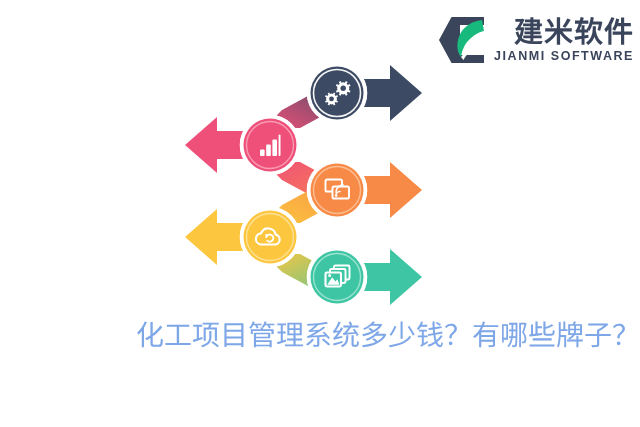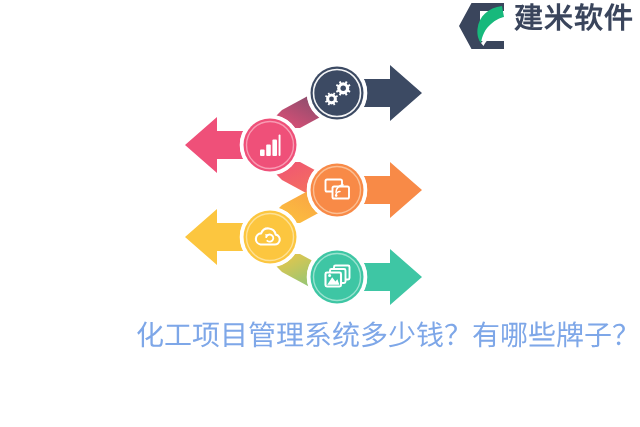--- a/index.html
+++ b/index.html
@@ -12,21 +12,21 @@
     width: 640px;
     height: 427px;
     position: relative;
     overflow: hidden;
     font-family: "Liberation Sans", "DejaVu Sans", sans-serif;
   }
 
   
   .brand {
     position: absolute;
-    top: 2px;
+    top: 16px;
     right: 6px;
     display: flex;
     align-items: flex-start;
     gap: 6px;
   }
   .brand-mark {
     width: 50px;
     height: 48px;
     flex: 0 0 auto;
     display: block;
@@ -88,20 +88,21 @@
 <body>
 
 <div class="brand">
   <svg class="brand-mark" viewBox="0 0 50 48" aria-hidden="true">
     <path d="M13.5 1 L46 1 L46 9 L22 9 L22 39 L46 39 L46 47 L13.5 47 L1 24 Z" fill="#3a455c"></path>
     <path d="M44 4 C30 6 21 14 19.5 27 C18.8 33 20.5 38 23 41 C24 34 27 27 33 22 C38 17.5 43 15.5 46 15 Z" fill="#17b97c"></path>
     <path d="M23 41 C27 36 33 31 40 28 C34 33 28 39 25.5 44 Z" fill="#ffffff"></path>
   </svg>
   <div class="brand-text">
     <div class="brand-cn">建米软件</div>
+    <div class="brand-en">JIANMI SOFTWARE</div>
   </div>
 </div>
 
 <div class="infographic">
   <svg viewBox="0 0 280 255" aria-hidden="true">
     <defs>
       <linearGradient id="gradPinkNavy" x1="0" y1="1" x2="1" y2="0">
         <stop offset="0%" stop-color="#ef5079"></stop>
         <stop offset="100%" stop-color="#3c4a63"></stop>
       </linearGradient>

